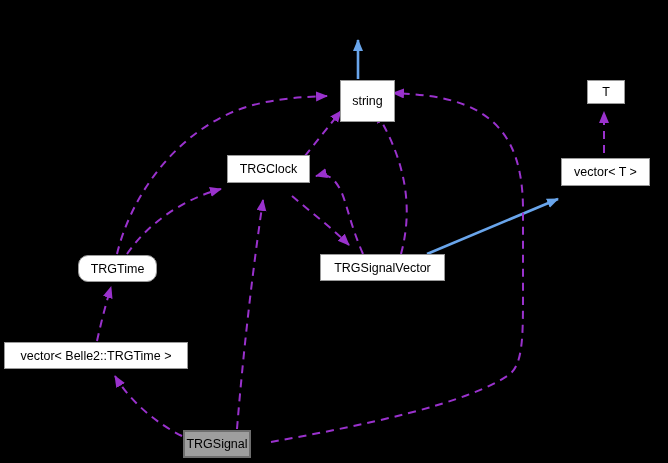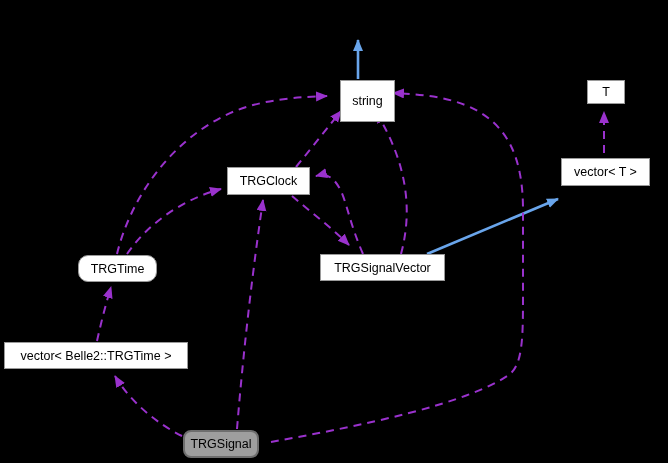--- a/index.html
+++ b/index.html
@@ -78,33 +78,33 @@
   </div>
 
   <div class="node" style="left:587px;top:80px;width:38px;height:24px;">
     <span>T</span>
   </div>
 
   <div class="node" style="left:561px;top:158px;width:89px;height:28px;">
     <span>vector&lt; T &gt;</span>
   </div>
 
-  <div class="node" style="left:227px;top:167px;width:83px;height:28px;">
+  <div class="node" style="left:227px;top:155px;width:83px;height:28px;">
     <span>TRGClock</span>
   </div>
 
   <div class="node" style="left:78px;top:255px;width:79px;height:27px;border-radius:10px;">
     <span>TRGTime</span>
   </div>
 
   <div class="node" style="left:320px;top:254px;width:125px;height:27px;">
     <span>TRGSignalVector</span>
   </div>
 
   <div class="node" style="left:4px;top:342px;width:184px;height:27px;">
     <span>vector&lt; Belle2::TRGTime &gt;</span>
   </div>
 
-  <div class="node current" style="left:183px;top:430px;width:76px;height:28px;border-radius:8px;">
+  <div class="node current" style="left:183px;top:430px;width:68px;height:28px;">
     <span>TRGSignal</span>
   </div>
 
 </div>
 
 </body></html>

